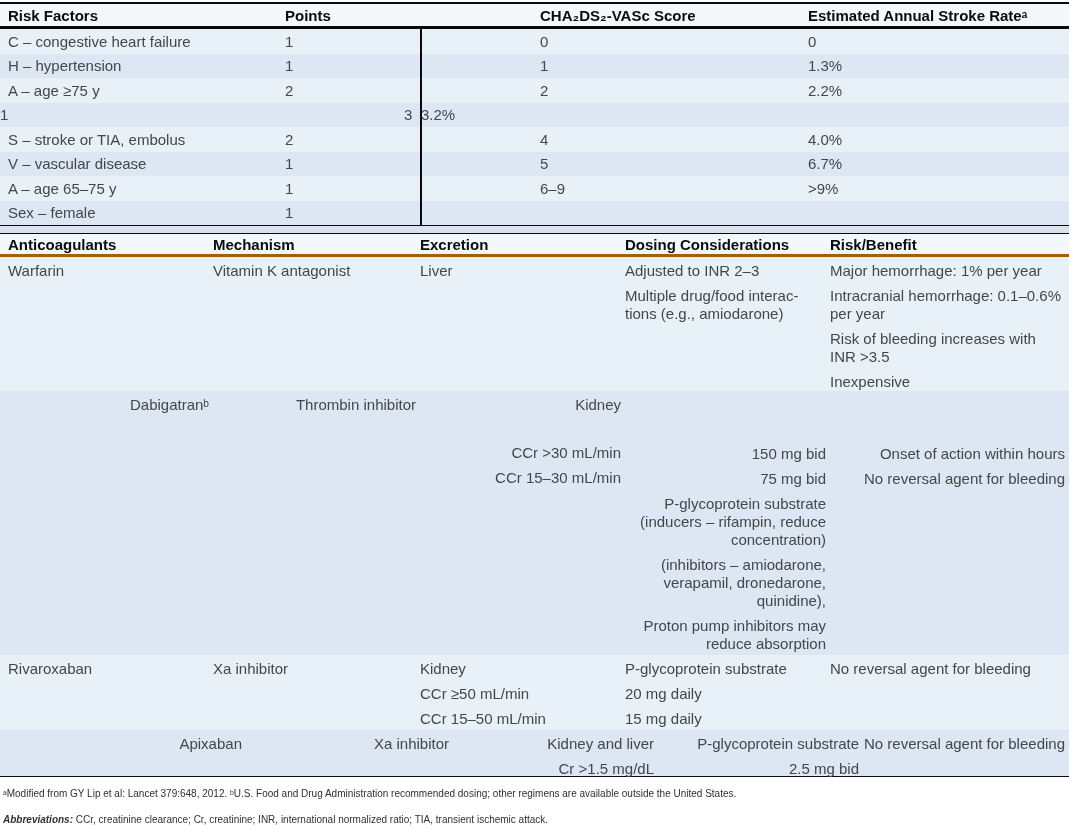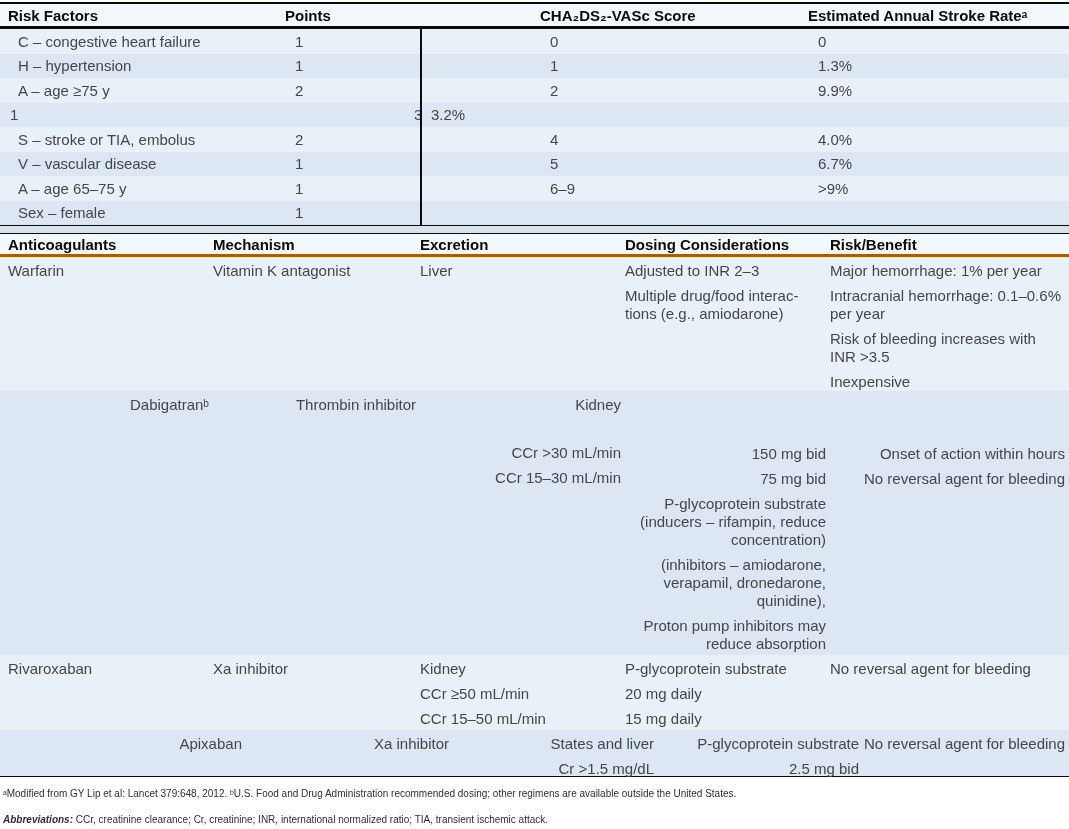--- a/index.html
+++ b/index.html
@@ -11,21 +11,21 @@
   
   .t1-head {
     display:grid; grid-template-columns:285px 136px 387px 1fr;
     align-items:center; height:22px; background:#f3f8fc;
     border-top:2px solid #0a0a0a; border-bottom:3px solid #0a0a0a;
     font-weight:bold; color:#0b0b0b; margin-top:2px;
   }
   .t1-body { position:relative; border-bottom:1.5px solid #0a0a0a; }
   .t1-row {
     display:grid; grid-template-columns:285px 136px 387px 1fr;
-    align-items:center; height:24.5px;padding-left:10px;
+    align-items:center; height:24.5px;
   }
   .t1-row.light { background:#e9f1f8; }
   .t1-row.dark  { background:#dce7f3; }
   .c1 { padding-left:8px; }
   .c3 { padding-left:119px; }
   .t1-divider {
     position:absolute; left:420px; top:0; bottom:0; width:1.5px; background:#0a0a0a;
   }
   .band { height:7px; background:#d8e3ef; }
   
@@ -74,21 +74,21 @@
       <div class="t1-row dark">
         <div class="c1">H – hypertension</div>
         <div class="c2">1</div>
         <div class="c3">1</div>
         <div class="c4">1.3%</div>
       </div>
       <div class="t1-row light">
         <div class="c1">A – age ≥75 y</div>
         <div class="c2">2</div>
         <div class="c3">2</div>
-        <div class="c4">9.9%</div>
+        <div class="c4">2.2%</div>
       </div>
       <div class="t1-row dark">
         <div class="c2">1</div>
         <div class="c3">3</div>
         <div class="c4">3.2%</div>
       </div>
       <div class="t1-row light">
         <div class="c1">S – stroke or TIA, embolus</div>
         <div class="c2">2</div>
         <div class="c3">4</div>
@@ -205,21 +205,21 @@
     </div>
 
     <div class="t2-row dark row-apixaban">
       <div class="cell c1">
           <p>Apixaban</p>
         </div>
       <div class="cell">
           <p>Xa inhibitor</p>
         </div>
       <div class="cell">
-        <p>States and liver</p>
+        <p>Kidney and liver</p>
         <p>Cr &gt;1.5 mg/dL</p>
       </div>
       <div class="cell">
         <p>P-glycoprotein substrate</p>
         <p>2.5 mg bid</p>
       </div>
       <div class="cell">
         <p>No reversal agent for bleeding</p>
       </div>
     </div>

